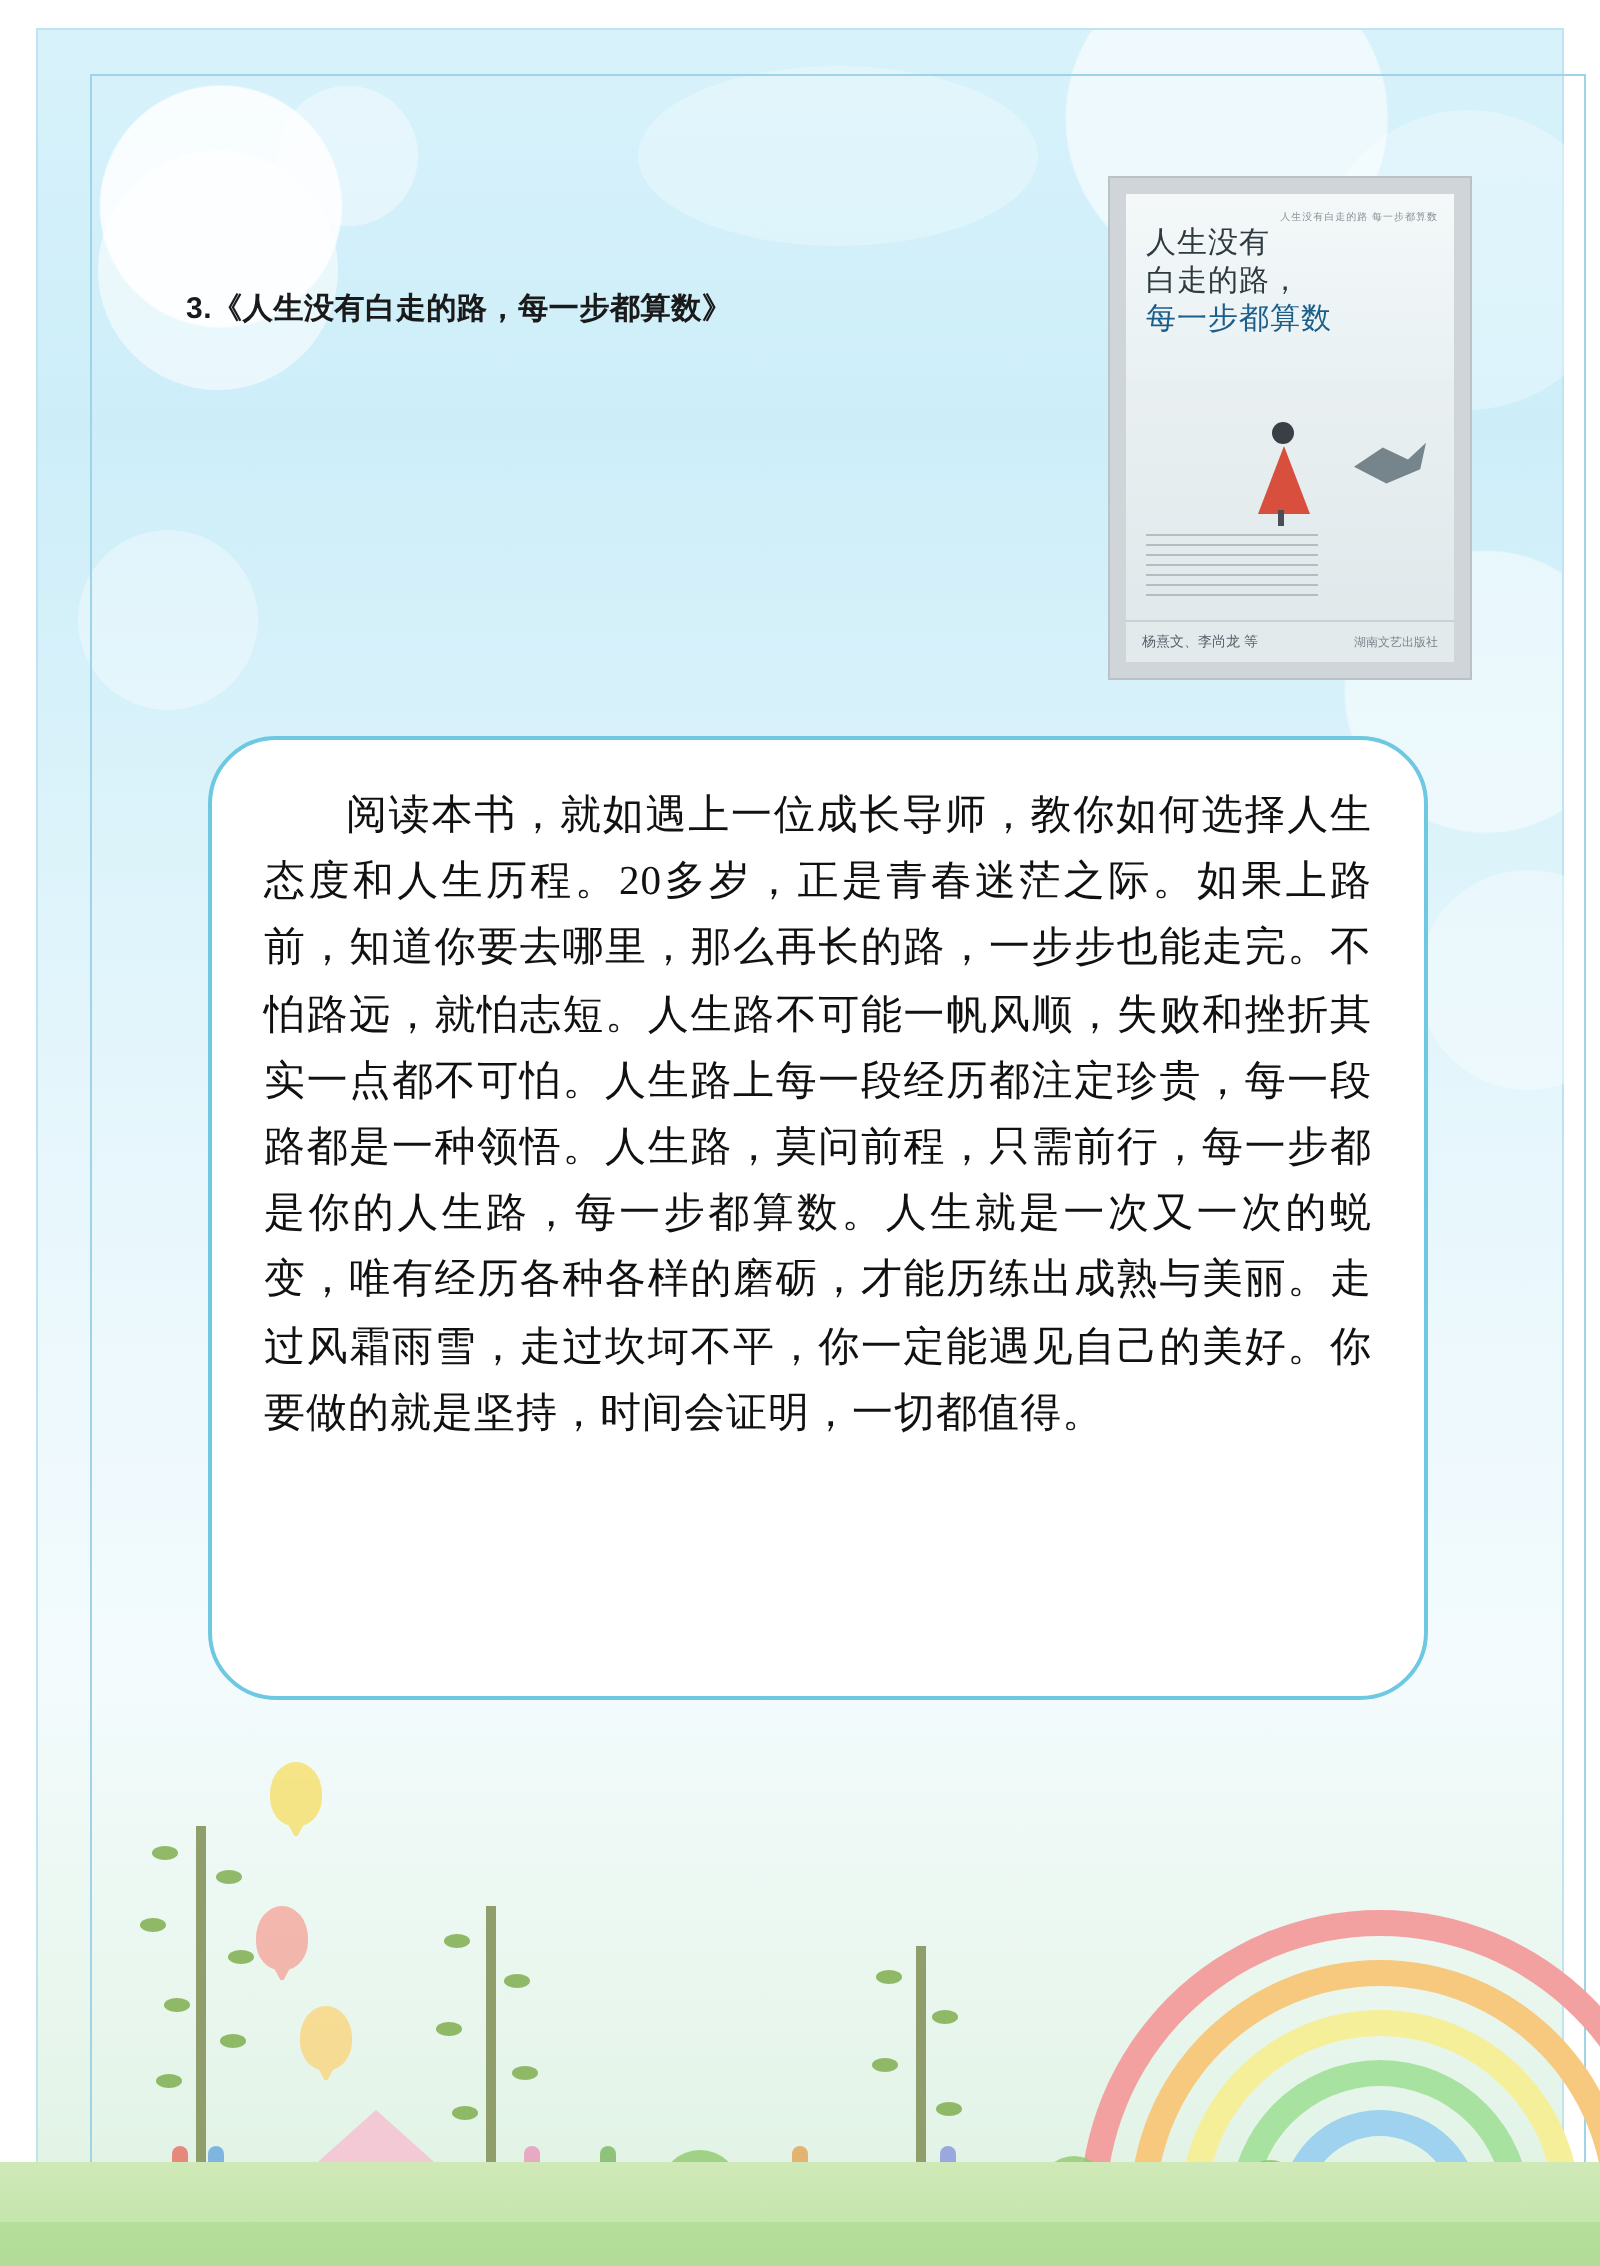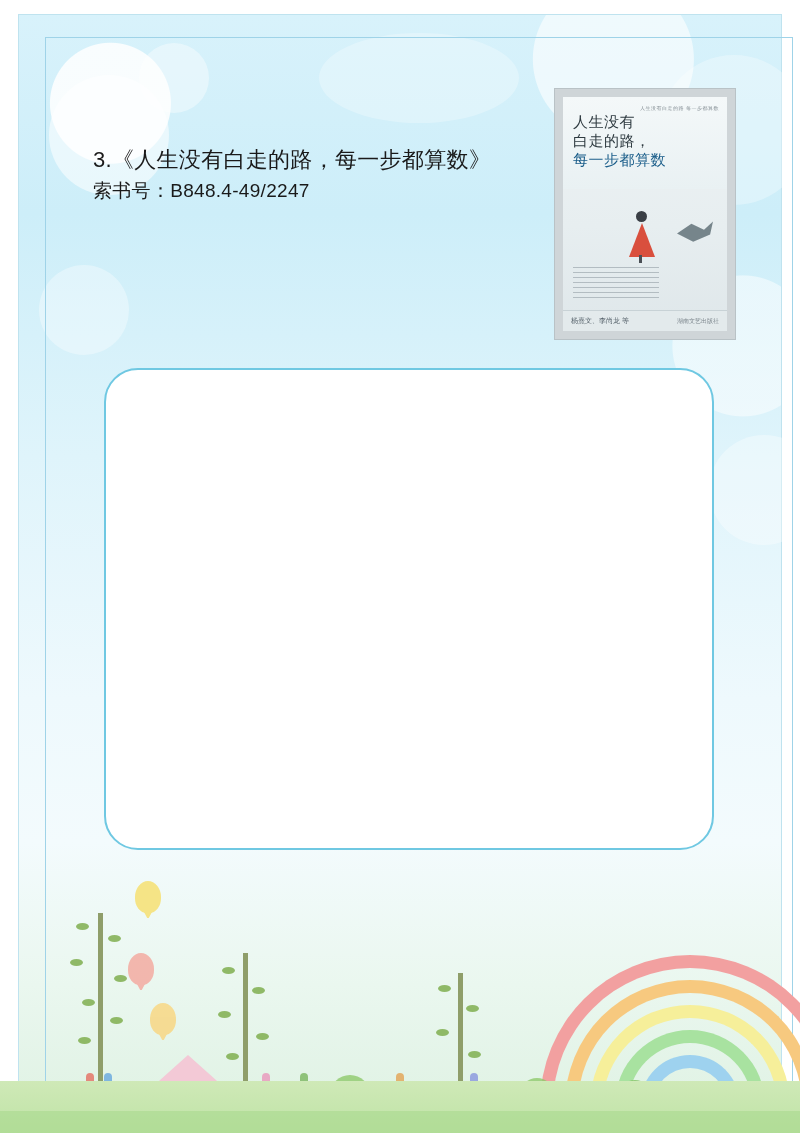--- a/index.html
+++ b/index.html
@@ -57,23 +57,23 @@
 
   
   .book-info {
     position: absolute;
     left: 93px;
     top: 145px;
     width: 420px;
     color: #1a1a1a;
   }
   .book-title {
-    font-size: 22px;
+    font-size: 15px;
     line-height: 1.38;
-    font-weight: 400;
+    font-weight: 700;
     letter-spacing: 0.3px;
   }
   .book-meta {
     font-size: 19px;
     line-height: 1.45;
     margin-top: 2px;
     letter-spacing: 0.3px;
   }
 
   
@@ -316,23 +316,20 @@
     <div class="bubble b2"></div>
     <div class="bubble b3"></div>
     <div class="bubble b4"></div>
     <div class="bubble b5"></div>
     <div class="bubble b6"></div>
     <div class="poster-inner-line"></div>
   </div>
 
   <div class="book-info">
     <div class="book-title">3.《人生没有白走的路，每一步都算数》</div>
-    <div class="book-meta">
-      <span>索书号：</span><span>B848.4-49/2247</span>
-    </div>
   </div>
 
   <div class="cover-frame">
     <div class="cover-photo">
       <div class="cover-band"></div>
       <div class="cover-small-top">人生没有白走的路 每一步都算数</div>
       <div class="cover-headline">
         <div>人生没有</div>
         <div>白走的路，</div>
         <div class="hl-accent">每一步都算数</div>
@@ -344,20 +341,21 @@
       </div>
       <div class="cover-bird"></div>
       <div class="cover-textblock"></div>
       <div class="cover-footer"></div>
       <div class="cover-author">杨熹文、李尚龙 等</div>
       <div class="cover-pub">湖南文艺出版社</div>
     </div>
   </div>
 
   <div class="text-card">
+    <p class="para">阅读本书，就如遇上一位成长导师，教你如何选择人生态度和人生历程。20多岁，正是青春迷茫之际。如果上路前，知道你要去哪里，那么再长的路，一步步也能走完。不怕路远，就怕志短。人生路不可能一帆风顺，失败和挫折其实一点都不可怕。人生路上每一段经历都注定珍贵，每一段路都是一种领悟。人生路，莫问前程，只需前行，每一步都是你的人生路，每一步都算数。人生就是一次又一次的蜕变，唯有经历各种各样的磨砺，才能历练出成熟与美丽。走过风霜雨雪，走过坎坷不平，你一定能遇见自己的美好。你要做的就是坚持，时间会证明，一切都值得。</p>
   </div>
 
   <div class="scenery">
     <div class="rainbow"></div>
     <div class="rainbow r2"></div>
     <div class="rainbow r3"></div>
     <div class="rainbow r4"></div>
     <div class="rainbow r5"></div>
 
     <div class="tree" style="left:60px; height:180px; width:80px;">

